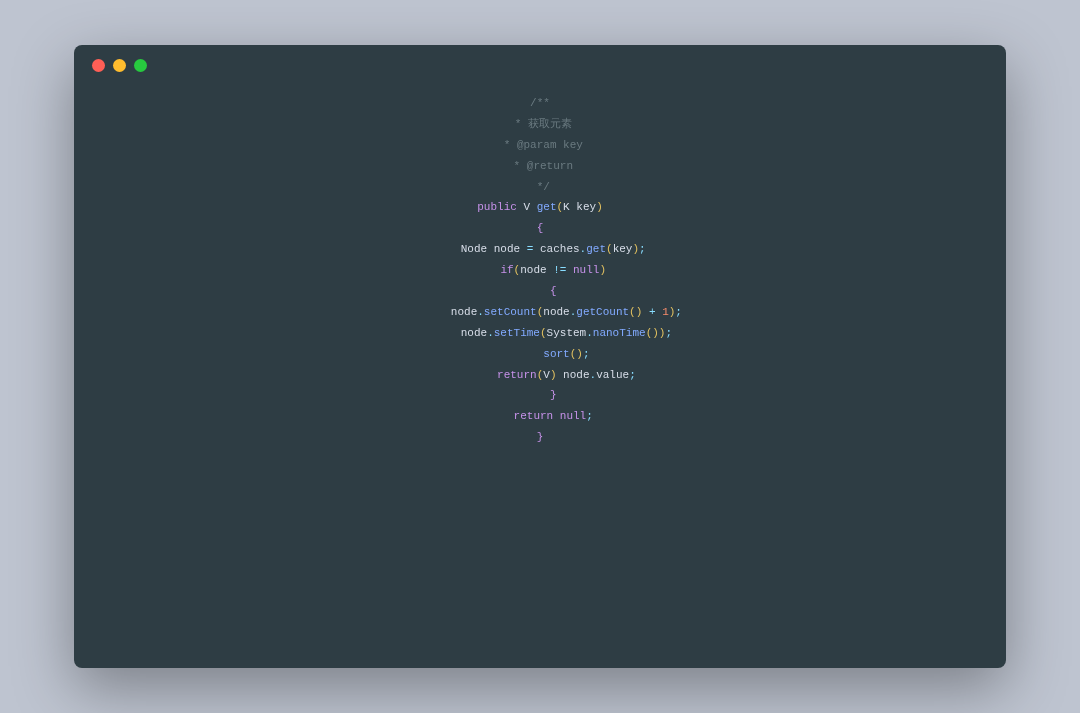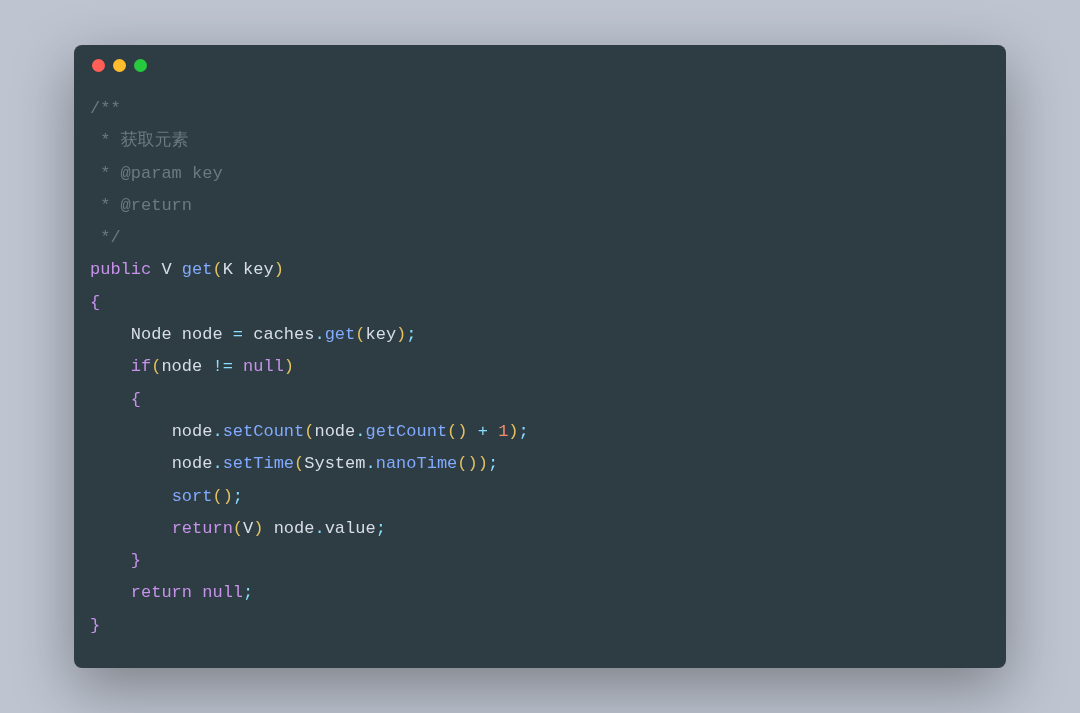--- a/index.html
+++ b/index.html
@@ -34,25 +34,26 @@
     .dot {
       width: 13px;
       height: 13px;
       border-radius: 50%;
     }
     .dot.red { background: #ff5f56; }
     .dot.yellow { background: #ffbd2e; }
     .dot.green { background: #27c93f; }
     .code {
       padding: 8px 16px;
-      font-size: 17px;
+      font-size: 11px;
       line-height: 1.9;
       color: #d8dee9;
       white-space: pre;
       font-family: "SF Mono", Monaco, Menlo, Consolas, "Courier New", monospace;
+      text-align: center;
     }
     .comment { color: #6a7a80; }
     .keyword { color: #c792ea; }
     .type { color: #d8dee9; }
     .method { color: #82aaff; }
     .number { color: #f78c6c; }
     .punct { color: #89ddff; }
     .plain { color: #d8dee9; }
     .paren { color: #e2c160; }
     .brace { color: #c792ea; }

